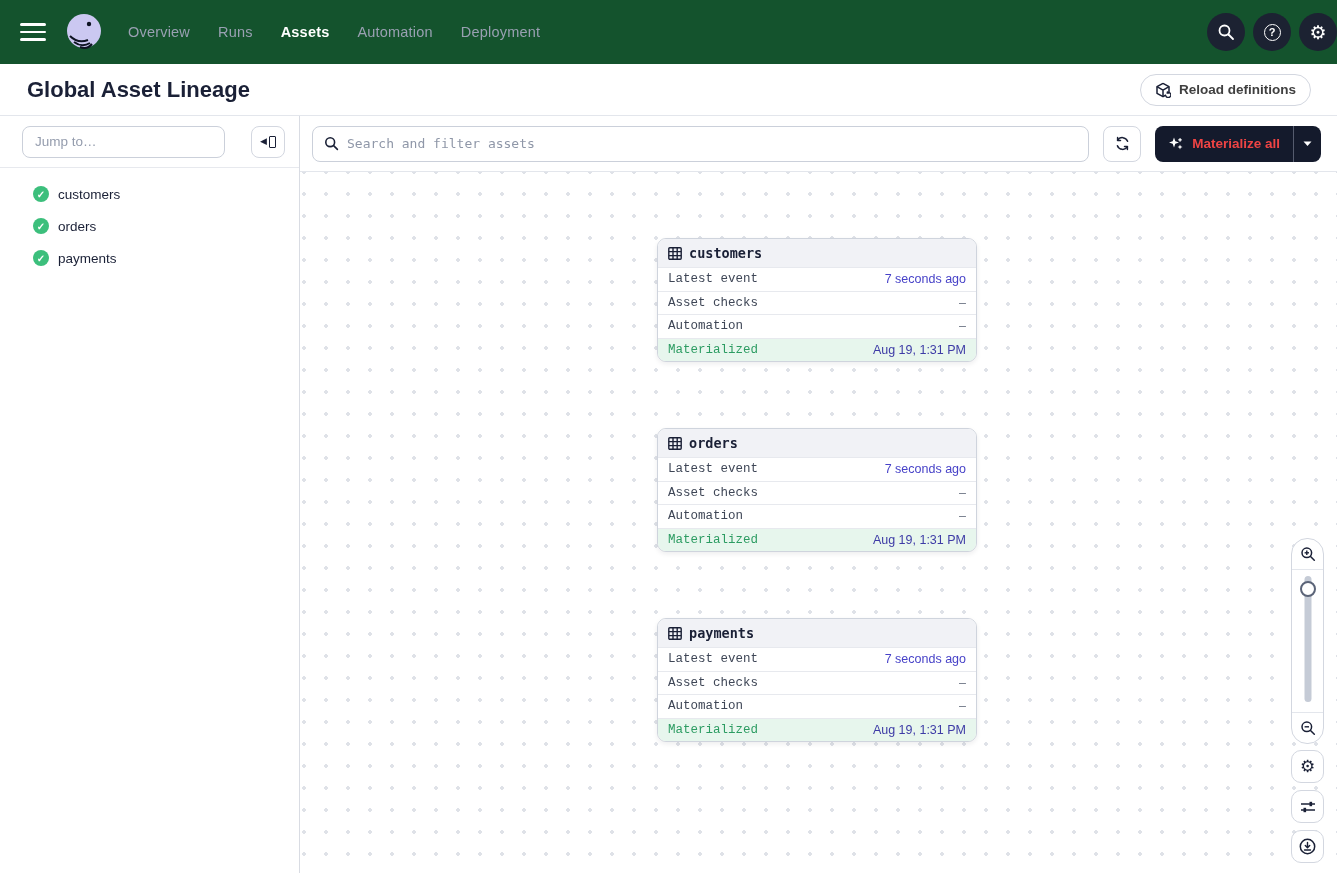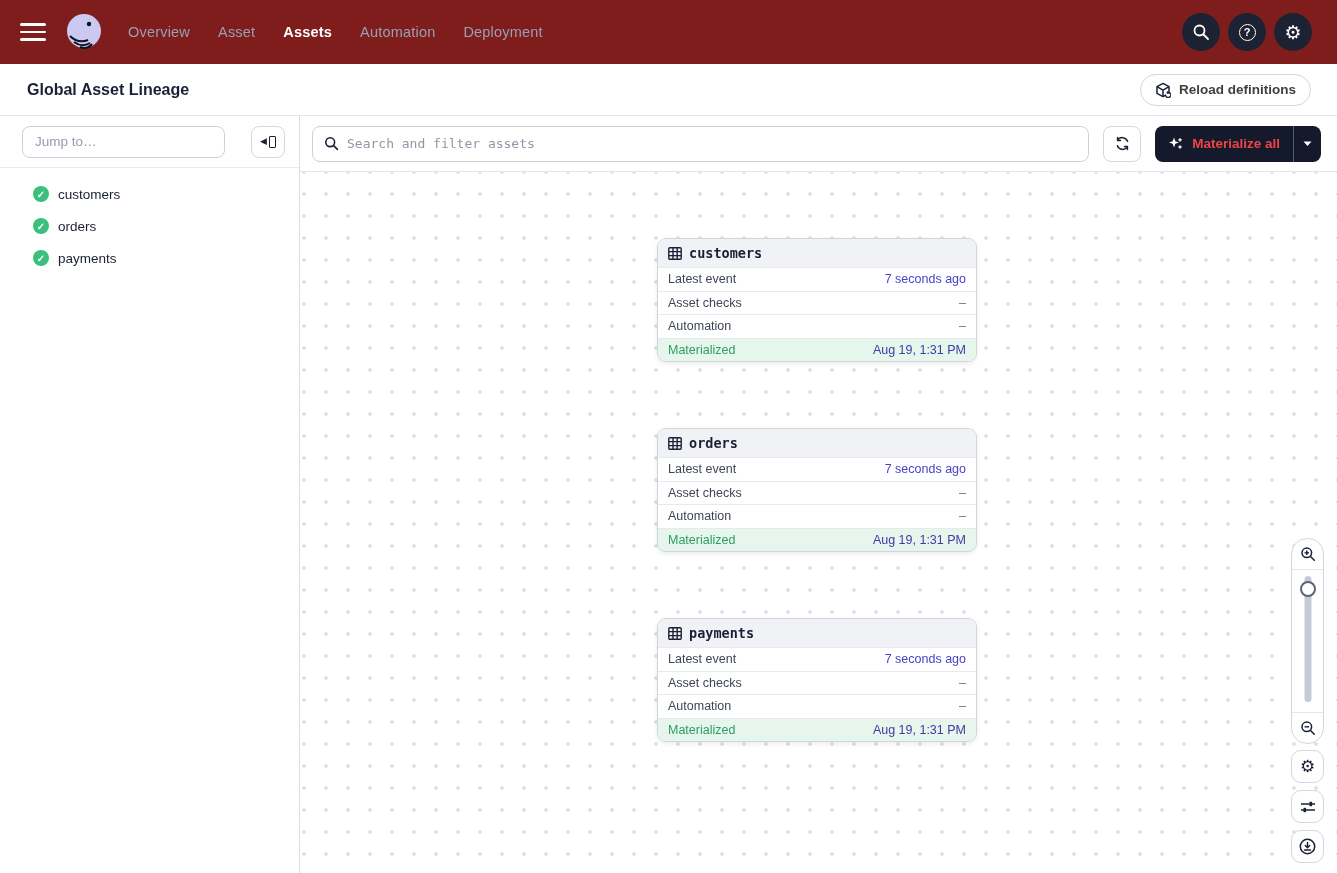--- a/index.html
+++ b/index.html
@@ -1,34 +1,34 @@
 <!DOCTYPE html>
 <html><head>
 <meta charset="utf-8">
 <style>
   * { box-sizing: border-box; margin: 0; padding: 0; }
   html, body { width: 1337px; height: 873px; overflow: hidden; }
   body { font-family: "Liberation Sans", sans-serif; background: #fff; color: #1A2036; }
 
   
-  .navbar { height: 64px; background: #7f1d1d; display: flex; align-items: center; padding: 0 25px 0 20px; }
+  .navbar { height: 64px; background: #14532d; display: flex; align-items: center; padding: 0 0 0 20px; }
   .hamburger { width: 26px; height: 18px; display: flex; flex-direction: column; justify-content: space-between; cursor: pointer; margin-right: 18px; }
   .hamburger span { display: block; height: 2.6px; background: #fff; border-radius: 2px; }
   .logo { width: 40px; height: 40px; margin-right: 24px; }
   .nav-links { display: flex; gap: 28px; align-items: center; }
   .nav-link { font-size: 14.5px; font-weight: 500; color: #99A0B2; cursor: pointer; letter-spacing: .2px; }
   .nav-link.active { color: #fff; font-weight: 700; text-align: right; }
   .nav-right { margin-left: auto; display: flex; gap: 8px; }
   .icon-circle { width: 38px; height: 38px; border-radius: 50%; background: #1C2232; display: flex; align-items: center; justify-content: center; color: #fff; cursor: pointer; }
   .help-ring { width: 17px; height: 17px; border: 1.6px solid #fff; border-radius: 50%; display:flex; align-items:center; justify-content:center; font-size: 11px; font-weight: 700; }
   .gear-glyph { font-size: 19px; line-height: 1; }
 
   
   .page-header { height: 52px; border-bottom: 1px solid #E3E6EC; display: flex; align-items: center; justify-content: space-between; padding: 0 26px 0 27px; background: #fff; }
-  .page-title { font-size: 16px; font-weight: 700; color: #1A2036; }
+  .page-title { font-size: 22px; font-weight: 700; color: #1A2036; }
   .reload-btn { height: 32px; display: flex; align-items: center; gap: 8px; border: 1px solid #D3D7E0; border-radius: 16px; background: #fff; padding: 0 14px; font-family: "Liberation Sans", sans-serif; font-size: 13.5px; font-weight: 600; color: #404040; cursor: pointer; }
 
   
   .main { display: flex; height: 757px; }
   .sidebar { width: 300px; border-right: 1px solid #D9DCE3; background: #fff; display: flex; flex-direction: column; }
   .sidebar-toolbar { height: 52px; display: flex; align-items: center; gap: 26px; padding: 0 14px 0 22px; border-bottom: 1px solid #E7E9EE; }
   .jump-input { flex: 1; height: 32px; border: 1px solid #CBD0DA; border-radius: 8px; padding: 0 12px; font-family: "Liberation Sans", sans-serif; font-size: 13.5px; color: #1A2036; outline: none; }
   .jump-input::placeholder { color: #949CAD; }
   .collapse-btn { width: 34px; height: 32px; border: 1px solid #D3D7E0; border-radius: 8px; background: #fff; display: flex; align-items: center; justify-content: center; gap: 2px; cursor: pointer; color: #1A2036; }
   .collapse-tri { font-size: 9px; line-height: 1; }
@@ -51,21 +51,21 @@
 
   
   .canvas { flex: 1; position: relative; background-color: #fff;
     background-image: radial-gradient(circle, #DFE2E8 1.7px, transparent 1.8px);
     background-size: 22px 22px; background-position: 15px 11px; }
 
   
   .node { position: absolute; left: 357px; width: 320px; background: #fff; border: 1px solid #CFD4DD; border-radius: 9px; box-shadow: 0 2px 5px rgba(20,26,44,.08); overflow: hidden; cursor: pointer; }
   .node-header { height: 28px; background: #F1F2F6; display: flex; align-items: center; gap: 7px; padding: 0 10px; font-family: "DejaVu Sans Mono", "Liberation Mono", monospace; font-size: 13.5px; font-weight: 700; color: #1A2036; }
   .node-row { height: 23.5px; border-top: 1px solid #E7E9EE; display: flex; align-items: center; justify-content: space-between; padding: 0 10px; font-size: 12.5px; }
-  .row-label { color: #3E4656; }
+  .row-label { color: #3E4656; font-family: Liberation Mono, monospace; }
   .row-value { color: #6A7282; }
   .row-value.link { color: #4742C8; cursor: pointer; }
   .status-row { background: #E7F6ED; }
   .status-row .row-label { color: #2C9C62; }
   .status-row .row-value { color: #3D3BA6; cursor: pointer; }
 
   
   .zoom-panel { position: absolute; right: 13px; top: 366px; width: 33px; background: #fff; border: 1px solid #D3D7E0; border-radius: 16px; display: flex; flex-direction: column; align-items: center; }
   .zoom-btn { height: 30px; width: 100%; display: flex; align-items: center; justify-content: center; cursor: pointer; }
   .zoom-divider { width: 100%; height: 1px; background: #E3E6EC; }
@@ -92,21 +92,21 @@
     <svg viewBox="0 0 40 40" width="40" height="40">
       <circle cx="20" cy="19" r="17" fill="#CBC8F1"></circle>
       <circle cx="25" cy="12" r="2.2" fill="#0E1322"></circle>
       <path d="M6 24 q8 8 18 4" stroke="#0E1322" stroke-width="2" fill="none"></path>
       <path d="M10 30 q8 6 16 1" stroke="#0E1322" stroke-width="2" fill="none"></path>
       <path d="M16 35 q7 3 12 -3" stroke="#0E1322" stroke-width="2" fill="none"></path>
     </svg>
   </div>
   <div class="nav-links">
     <span class="nav-link">Overview</span>
-    <span class="nav-link">Asset</span>
+    <span class="nav-link">Runs</span>
     <span class="nav-link active">Assets</span>
     <span class="nav-link">Automation</span>
     <span class="nav-link">Deployment</span>
   </div>
   <div class="nav-right">
     <div class="icon-circle">
       <svg width="18" height="18" viewBox="0 0 18 18">
           <circle cx="7.5" cy="7.5" r="5" stroke="#fff" stroke-width="1.8" fill="none"></circle>
           <line x1="11.5" y1="11.5" x2="16" y2="16" stroke="#fff" stroke-width="1.8" stroke-linecap="round"></line>
         </svg>

